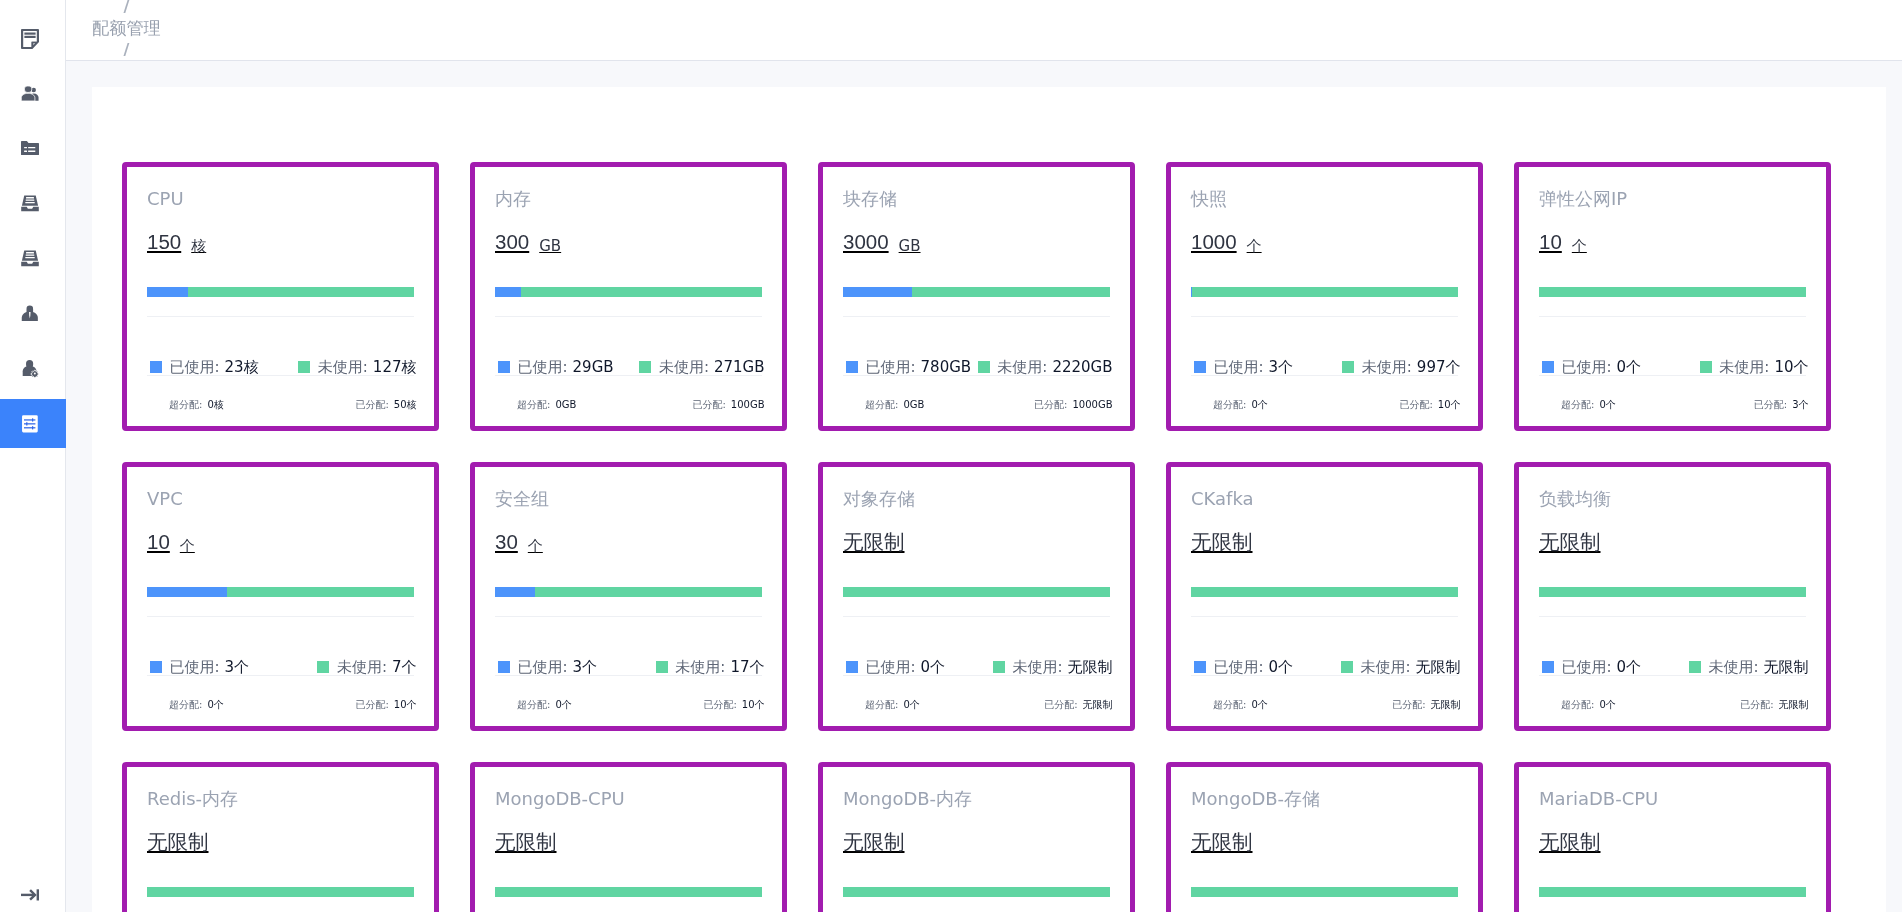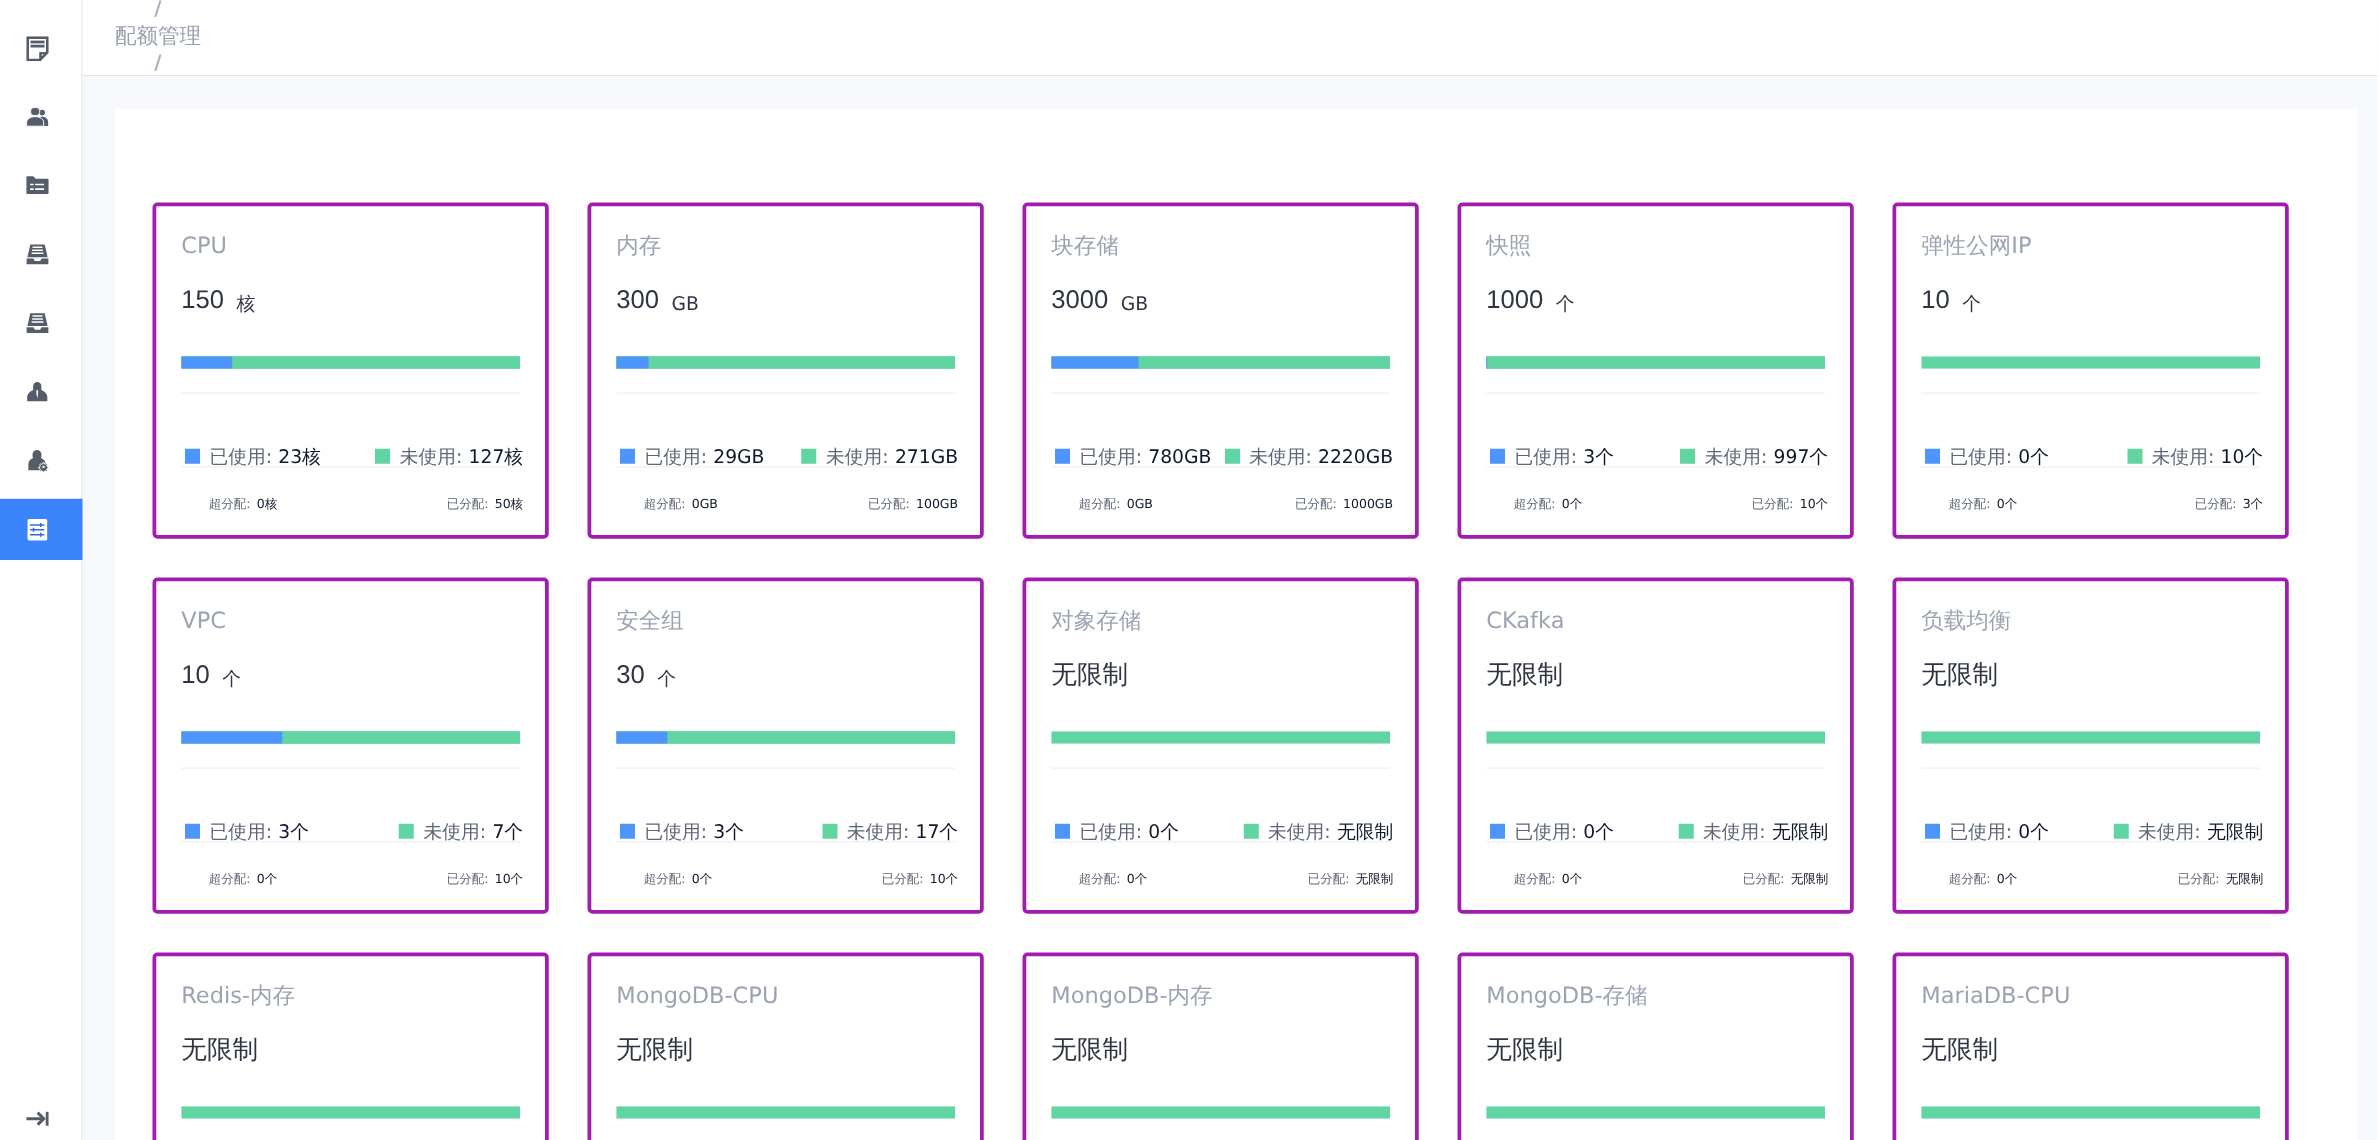--- a/index.html
+++ b/index.html
@@ -50,25 +50,25 @@
     background:#fff;min-height:900px;
     padding:75px 0 0 0;box-sizing:border-box;
   }
   .grid{
     display:flex;flex-wrap:wrap;
     gap:31px;
     padding:0 30px;
   }
   .card{
     width:317px;height:269px;box-sizing:border-box;
-    border:3px solid #a21caf;border-radius:4px;background:#fff;
+    border:5px solid #a21caf;border-radius:4px;background:#fff;
     padding:0 20px;
   }
   .card-title{font-size:18px;color:#9ba3b2;line-height:22px;height:22px;margin-top:21px;}
-  .card-value{margin-top:19px;display:flex;align-items:baseline;height:26px;}
+  .card-value{margin-top:19px;display:flex;align-items:baseline;height:26px;text-decoration:underline;}
   .card-value .num{font-size:20.5px;color:#2f3441;line-height:26px;font-family:"Liberation Sans",sans-serif;}
   .card-value .unit{font-size:15px;color:#2f3441;margin-left:10px;position:relative;top:2px;}
   .bar{margin-top:32px;height:10px;display:flex;background:#60d5a2;overflow:hidden;}
   .bar .used{background:#4d94fb;height:10px;}
   .bar .free{background:#60d5a2;height:10px;flex:1;}
   .sep{height:1px;background:#eef0f4;}
   .sep.first{margin-top:19px;}
   .legend{display:flex;justify-content:space-between;align-items:center;height:58px;font-size:15px;padding:0 0 4px 3px;box-sizing:border-box;margin-right:-2.5px;}
   .lg{display:flex;align-items:center;white-space:nowrap;margin-top:46px;}
   .dot{width:12px;height:12px;margin-right:7.5px;flex:0 0 12px;}

